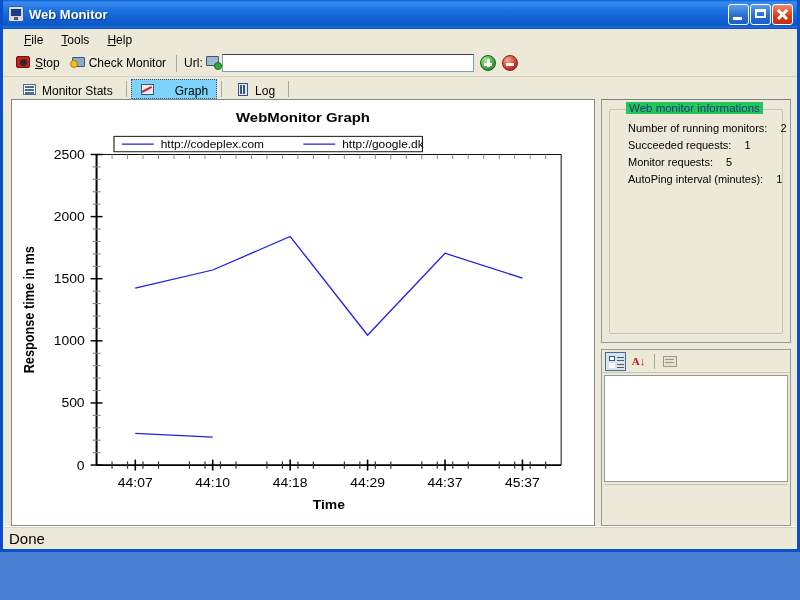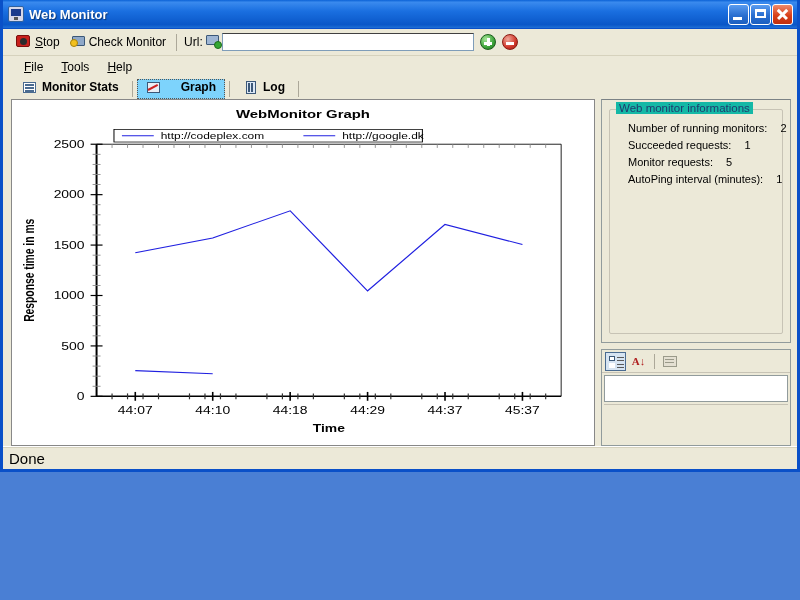--- a/index.html
+++ b/index.html
@@ -6,21 +6,21 @@
     margin: 0; padding: 0;
     width: 800px; height: 600px;
     overflow: hidden;
     font-family: "Liberation Sans", sans-serif;
   }
   body { background: #4a7fd4; }
 
   
   #window {
     position: absolute; left: 0; top: 0;
-    width: 800px; height: 472px;
+    width: 800px; height: 552px;
     box-sizing: border-box;
     border: 3px solid #0a50c8;
     border-top: none;
     background: #ece9d8;
     display: flex; flex-direction: column;
   }
   #titlebar {
     height: 28px; flex: 0 0 28px;
     background: linear-gradient(to bottom, #0b62d6 0%, #3a8aee 8%, #1a6fe0 40%, #0a57c8 88%, #1f6fd6 100%);
     display: flex; align-items: center;
@@ -171,26 +171,25 @@
   }
 
   
   #tabstrip {
     flex: 0 0 22px; height: 22px;
     background: #ece9d8;
     display: flex; align-items: flex-end;
     padding-left: 10px;
   }
   .tab {
-    display: flex; align-items: flex-start; gap: 4px;
+    display: flex; align-items: flex-end; gap: 4px;
     height: 20px; padding: 0 8px;
     font-size: 12px; cursor: default; white-space: nowrap;
     border: 1px solid transparent;
     box-sizing: border-box;
-    font-weight: bold;
   }
   .tab.active {
     border: 1px dotted #555;
     background: #7dd3fc;
     gap: 19px;
   }
   .tab-sep { width:1px; height:16px; background:#aca899; margin:0 4px 2px; }
   .ico-stats::before {
     content:""; position:absolute; left:1px; top:2px;
     width:13px; height:11px; background:#fff; border:1px solid #4a6b90;
@@ -246,22 +245,22 @@
     border: 1px solid #919b9c;
     border-top-color: #7b8285;
     position: relative;
     padding: 0;
   }
   .gb {
     position: absolute; left: 7px; right: 7px; top: 9px; bottom: 8px;
     border: 1px solid #c7c3b5; border-radius: 2px;
   }
   .gb-title {
-    position: absolute; left: 6px; top: -8px;
-    background: #14b8a6; padding: 0 3px;
+    position: absolute; left: 16px; top: -8px;
+    background: #22c55e; padding: 0 3px;
     font-size: 11.5px; color: #1f3b6e;
   }
   .gb-rows {
     position: absolute; left: 18px; top: 10px; right: 4px;
     font-size: 11px; color: #000; line-height: 17px;
   }
   .gb-row { white-space: nowrap; }
   .gb-row .v { margin-left: 10px; }
 
   #prop-panel {
@@ -335,41 +334,41 @@
 <div id="window">
 
   <div id="titlebar">
     <div id="title-icon"></div>
     <div id="title-text">Web Monitor</div>
     <div class="wbtn min"></div>
     <div class="wbtn max"></div>
     <div class="wbtn close"></div>
   </div>
 
+  <div id="menubar">
+    <div class="menu-item"><u>F</u><span>ile</span></div>
+    <div class="menu-item"><u>T</u><span>ools</span></div>
+    <div class="menu-item"><u>H</u><span>elp</span></div>
+  </div>
+
   <div id="toolbar">
     <div class="tb-btn">
       <span class="ico ico-stop"></span>
       <span><u>S</u>top</span>
     </div>
     <div class="tb-btn">
       <span class="ico ico-check"></span>
       <span>Check Monitor</span>
     </div>
     <div class="tb-sep"></div>
     <span id="url-label">Url:</span>
     <span class="ico ico-url"></span>
     <input id="url-input" type="text" value="" placeholder="" style="">
     <div class="round-btn add"></div>
     <div class="round-btn remove"></div>
-  </div>
-
-  <div id="menubar">
-    <div class="menu-item"><u>F</u><span>ile</span></div>
-    <div class="menu-item"><u>T</u><span>ools</span></div>
-    <div class="menu-item"><u>H</u><span>elp</span></div>
   </div>
 
   <div id="tabstrip">
     <div class="tab">
       <span class="ico ico-stats"></span>
       <span>Monitor Stats</span>
     </div>
     <div class="tab-sep"></div>
     <div class="tab active">
       <span class="ico ico-graph"></span>

